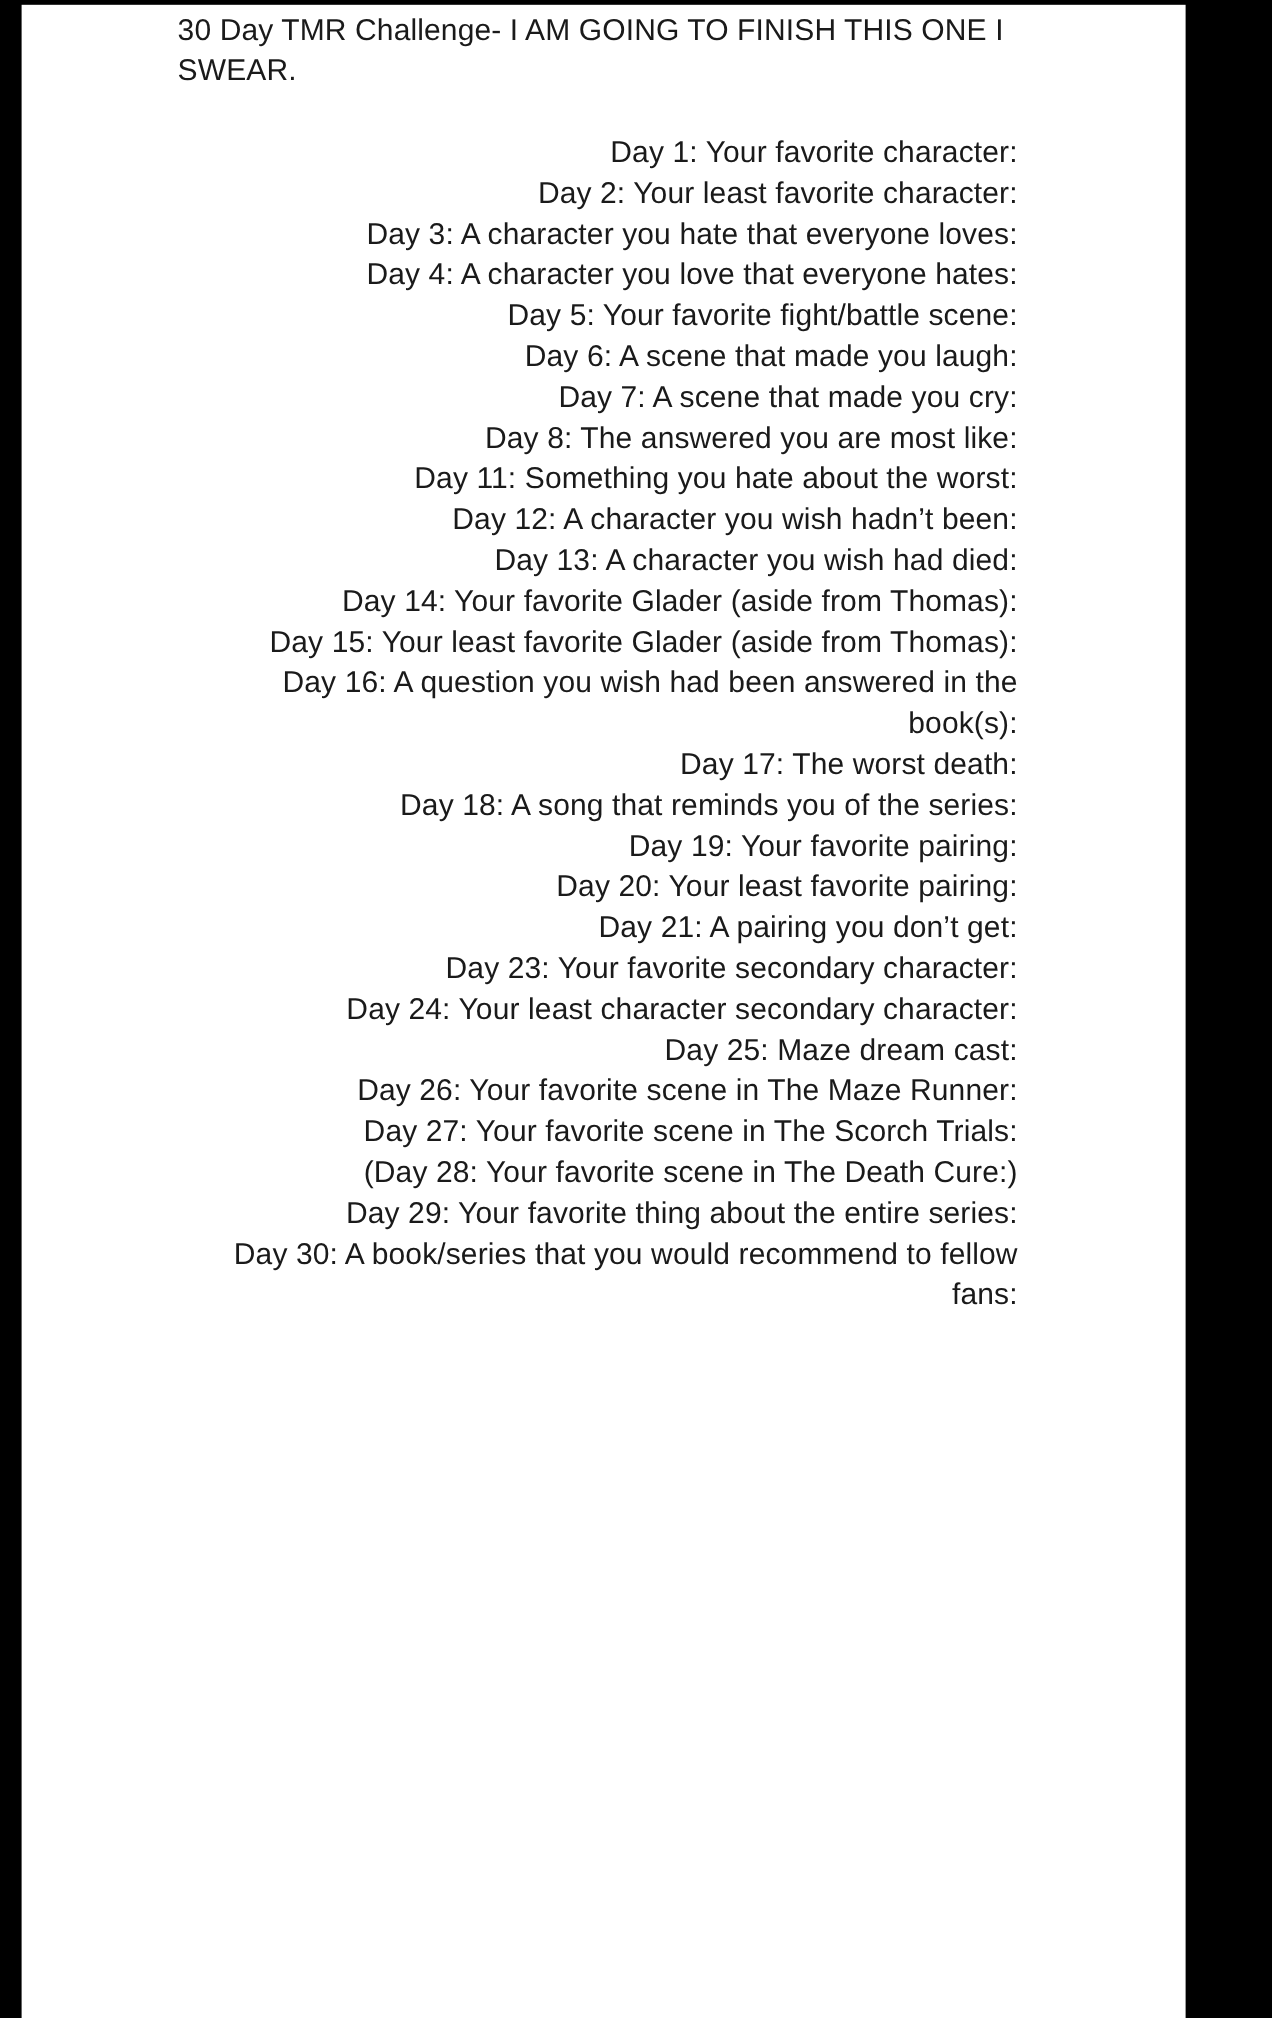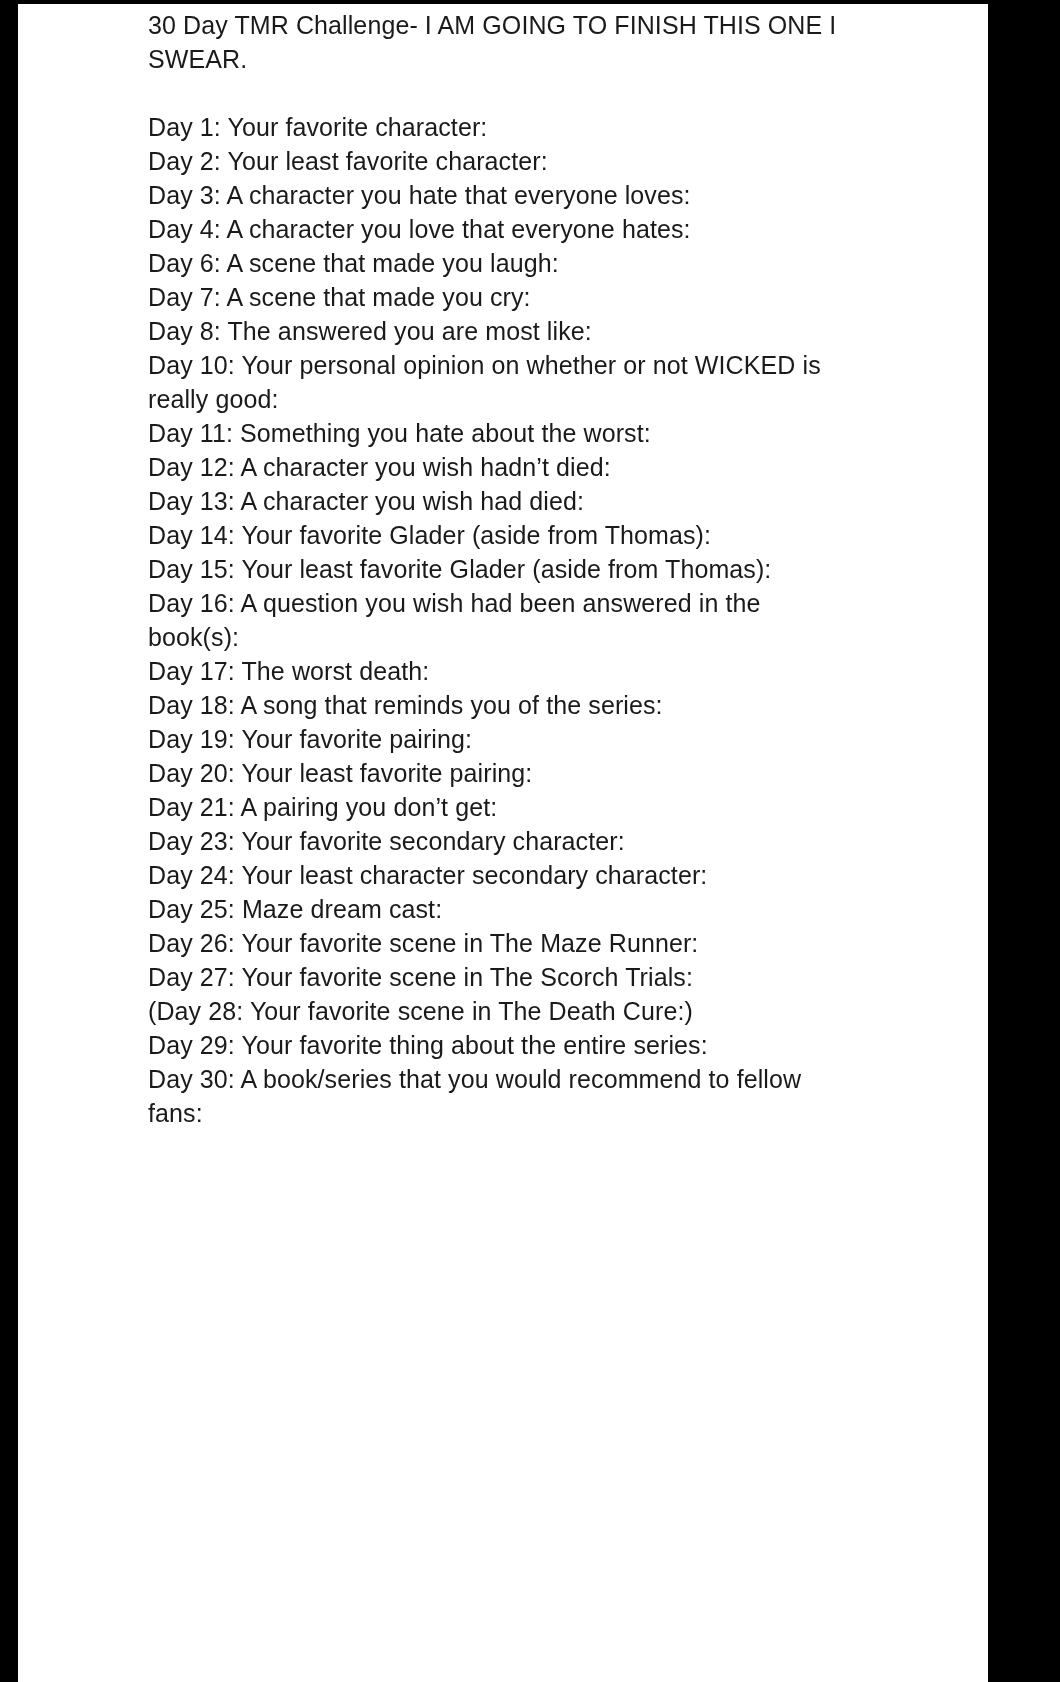--- a/index.html
+++ b/index.html
@@ -49,40 +49,41 @@
     margin-top: 34px;
   }
   .list li {
     font-size: 25px;
     line-height: 34px;
     color: #1a1a1a;
     letter-spacing: 0.1px;
     margin: 0;
     padding: 0;
     font-weight: 400;
+    text-align: right;
   }
 </style>
 </head>
 <body>
 
 <div class="page">
   <div class="sheet">
     <div class="content">
       <p class="title">30 Day TMR Challenge- I AM GOING TO FINISH THIS ONE I SWEAR.</p>
       <ul class="list">
         <li>Day 1: Your favorite character:</li>
         <li>Day 2: Your least favorite character:</li>
         <li>Day 3: A character you hate that everyone loves:</li>
         <li>Day 4: A character you love that everyone hates:</li>
+        <li>Day 5: Your favorite fight/battle scene:</li>
         <li>Day 6: A scene that made you laugh:</li>
         <li>Day 7: A scene that made you cry:</li>
         <li>Day 8: The answered you are most like:</li>
-        <li>Day 10: Your personal opinion on whether or not WICKED is really good:</li>
         <li>Day 11: Something you hate about the worst:</li>
-        <li>Day 12: A character you wish hadn’t died:</li>
+        <li>Day 12: A character you wish hadn’t been:</li>
         <li>Day 13: A character you wish had died:</li>
         <li>Day 14: Your favorite Glader (aside from Thomas):</li>
         <li>Day 15: Your least favorite Glader (aside from Thomas):</li>
         <li>Day 16: A question you wish had been answered in the book(s):</li>
         <li>Day 17: The worst death:</li>
         <li>Day 18: A song that reminds you of the series:</li>
         <li>Day 19: Your favorite pairing:</li>
         <li>Day 20: Your least favorite pairing:</li>
         <li>Day 21: A pairing you don’t get:</li>
         <li>Day 23: Your favorite secondary character:</li>

